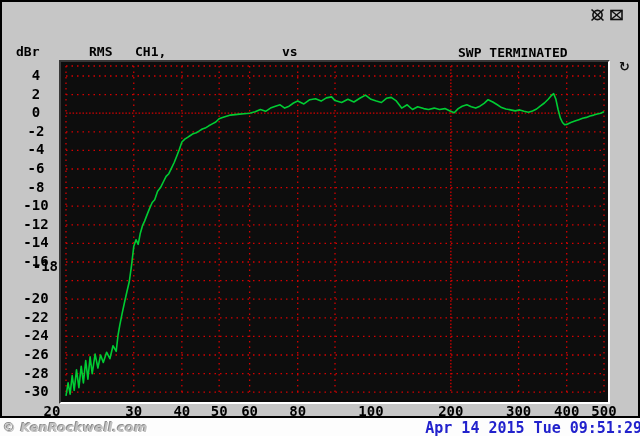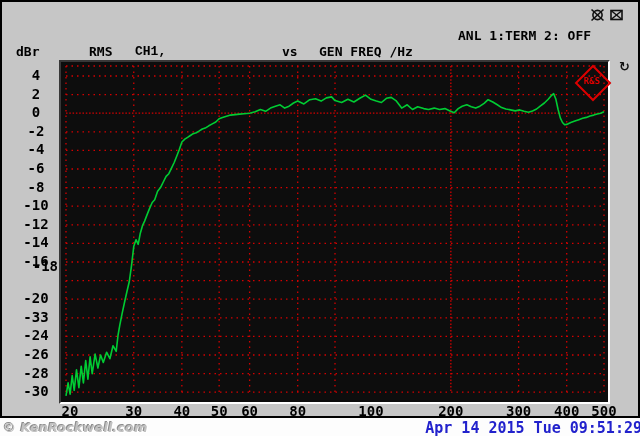--- a/index.html
+++ b/index.html
@@ -6,21 +6,21 @@
   #stage{position:relative;width:640px;height:436px;overflow:hidden;
          font-family:"DejaVu Sans Mono","Liberation Mono",monospace;}
   
   #screen{position:absolute;left:0;top:0;width:640px;height:418px;
           background:#c6c6c6;border:2px solid #000;box-sizing:border-box;}
   .hdr{position:absolute;font-size:13px;font-weight:bold;color:#000;
        white-space:pre;letter-spacing:0px;}
   .hdr.yellow{color:#e8e800;}
   #hdr-unit{left:14px;top:42px;}
   #hdr-det{left:87px;top:42px;}
-  #hdr-ch{left:133px;top:42px;font-family:Liberation Mono, monospace;}
+  #hdr-ch{left:133px;top:42px;}
   #hdr-vs{left:280px;top:42px;}
   #hdr-xaxis{left:317px;top:42px;}
   #hdr-output{left:456px;top:9px;}
   #hdr-anl{left:456px;top:26px;}
   #hdr-swp{left:456px;top:43px;}
   #mute-icons{position:absolute;left:588px;top:6px;display:flex;gap:4px;}
   #rotate-icon{position:absolute;left:617px;top:57px;font-size:13px;
                font-weight:bold;color:#111;font-family:"DejaVu Sans",sans-serif;}
   
   #plot-panel{position:absolute;left:57px;top:58px;width:547px;height:340px;
@@ -51,23 +51,22 @@
 </head>
 <body>
 
 <div id="stage">
   <div id="screen">
 
     <span class="hdr" id="hdr-unit">dBr</span>
     <span class="hdr" id="hdr-det">RMS</span>
     <span class="hdr" id="hdr-ch">CH1,</span>
     <span class="hdr" id="hdr-vs">vs</span>
-    <span class="hdr" id="hdr-xaxis">GEN FREQ /Hz</span>
 
-    <span class="hdr" id="hdr-anl">ANL 1:TERM 2: OFF</span>
+    <span class="hdr" id="hdr-swp">SWP TERMINATED</span>
 
     <div id="mute-icons">
       <svg width="15" height="14">
         <circle cx="7.5" cy="7" r="4.6" fill="none" stroke="#111" stroke-width="1.6"></circle>
         <line x1="1.5" y1="1.5" x2="13.5" y2="12.5" stroke="#111" stroke-width="1.6"></line>
         <line x1="13.5" y1="1.5" x2="1.5" y2="12.5" stroke="#111" stroke-width="1.6"></line>
       </svg>
       <svg width="15" height="14">
         <rect x="2" y="2.5" width="11" height="9" fill="none" stroke="#111" stroke-width="1.6"></rect>
         <line x1="2" y1="2.5" x2="13" y2="11.5" stroke="#111" stroke-width="1.4"></line>
@@ -105,47 +104,43 @@
         <line x1="188.62106631673004" y1="4" x2="188.62106631673004" y2="330.20000000000005" stroke="#d40000" stroke-width="1.3" stroke-dasharray="1.5,4"></line>
         <line x1="236.70398824348547" y1="4" x2="236.70398824348547" y2="330.20000000000005" stroke="#d40000" stroke-width="1.3" stroke-dasharray="1.5,4"></line>
         <line x1="274" y1="4" x2="274" y2="330.20000000000005" stroke="#d40000" stroke-width="1.3" stroke-dasharray="1.5,4"></line>
         <line x1="389.8519941217428" y1="4" x2="389.8519941217428" y2="330.20000000000005" stroke="#d40000" stroke-width="1.3" stroke-dasharray="1.5,1.8"></line>
         <line x1="457.6210663167301" y1="4" x2="457.6210663167301" y2="330.20000000000005" stroke="#d40000" stroke-width="1.3" stroke-dasharray="1.5,4"></line>
         <line x1="505.70398824348547" y1="4" x2="505.70398824348547" y2="330.20000000000005" stroke="#d40000" stroke-width="1.3" stroke-dasharray="1.5,4"></line>
         <line x1="543" y1="4" x2="543" y2="330.20000000000005" stroke="#d40000" stroke-width="1.3" stroke-dasharray="1.5,4"></line>
         <polyline points="5.0,333.9 7.1,320.9 9.1,332.1 11.2,313.5 13.2,328.3 15.5,307.9 17.9,325.6 20.2,304.2 22.4,320.9 24.7,298.6 26.9,317.2 29.1,294.9 31.2,311.6 34.1,292.1 36.9,306.0 39.6,293.0 42.3,300.4 45.6,290.2 48.9,296.7 52.0,283.7 55.2,289.3 57.0,273.5 58.8,263.2 61.2,251.2 63.6,240.0 65.9,229.8 68.3,219.5 70.5,203.7 72.8,184.2 75.0,177.7 77.2,182.3 79.3,171.2 81.5,163.7 83.6,159.1 86.1,152.6 88.7,146.1 91.2,140.5 93.7,137.7 96.6,129.3 99.5,125.6 102.3,120.0 105.1,114.4 107.8,111.7 110.5,106.1 113.2,100.5 115.8,94.0 118.3,87.5 120.9,80.0 123.8,77.2 126.6,75.4 129.4,73.5 132.2,71.7 135.3,70.7 138.3,68.9 141.3,67.0 144.2,66.1 147.8,63.8 151.3,61.9 154.8,60.0 158.1,56.8 161.5,55.4 164.7,54.5 169.5,53.1 174.1,52.6 178.6,52.1 183.0,51.7 188.6,51.2 194.1,49.8 199.4,47.5 204.6,49.3 209.5,46.1 214.4,44.2 219.1,42.8 223.7,46.1 228.1,44.2 232.5,41.0 236.7,39.1 242.9,41.9 248.8,37.7 254.5,36.8 260.1,39.1 265.4,35.9 270.6,34.9 274.0,38.6 280.6,40.5 286.9,37.3 292.9,40.0 298.8,36.3 304.5,33.1 310.0,37.3 315.3,39.1 320.4,40.5 325.4,36.3 330.2,35.4 334.9,38.6 340.7,46.1 346.2,42.8 351.5,47.5 356.7,44.7 362.7,46.6 367.5,47.5 373.2,46.1 378.6,47.5 383.9,46.6 389.0,48.9 393.2,50.7 397.2,46.6 401.2,44.2 405.8,42.8 410.3,44.7 414.7,46.1 418.9,44.2 423.1,41.4 427.1,37.7 431.8,40.0 436.3,42.8 440.6,45.6 444.9,47.0 449.6,47.9 454.2,48.9 458.7,47.9 463.1,49.3 467.4,50.3 471.5,48.9 475.6,47.0 479.5,43.8 483.4,41.0 487.2,37.3 490.4,33.5 492.7,31.7 494.9,37.3 497.1,47.5 499.3,55.9 501.5,60.5 503.6,62.8 505.7,62.4 509.8,60.5 513.9,59.1 517.8,57.7 521.6,56.3 525.4,55.4 529.1,54.0 532.7,53.1 536.2,52.1 539.6,51.2 543.0,49.8" fill="none" stroke="#00cc33" stroke-width="1.6" stroke-linejoin="round"></polyline>
       </svg>
 
-    <div id="rs-logo">
-      <div id="rs-diamond"></div>
-      <div id="rs-text">R&amp;S</div>
-    </div>
 
     <div id="y-labels">
         <span class="ylab" style="top: 65px;">4</span>
         <span class="ylab" style="top: 83.6px;">2</span>
         <span class="ylab" style="top: 102.2px;">0</span>
         <span class="ylab" style="top: 120.8px;">-2</span>
         <span class="ylab" style="top: 139.4px;">-4</span>
         <span class="ylab" style="top: 158px;">-6</span>
         <span class="ylab" style="top: 176.6px;">-8</span>
         <span class="ylab" style="top: 195.2px;">-10</span>
         <span class="ylab" style="top: 213.8px;">-12</span>
         <span class="ylab" style="top: 232.4px;">-14</span>
         <span class="ylab" style="top: 251px;">-16</span>
         <span class="ylab" style="top: 256px; text-align: right;">-18</span>
         <span class="ylab" style="top: 288.2px;">-20</span>
-        <span class="ylab" style="top: 306.8px;">-33</span>
+        <span class="ylab" style="top: 306.8px;">-22</span>
         <span class="ylab" style="top: 325.4px;">-24</span>
         <span class="ylab" style="top: 344px;">-26</span>
         <span class="ylab" style="top: 362.6px;">-28</span>
         <span class="ylab" style="top: 381.2px;">-30</span>
       </div>
     <div id="x-labels">
-        <span class="xlab" style="left: 38px;">20</span>
+        <span class="xlab" style="left: 20px;">20</span>
         <span class="xlab" style="left: 101.769px;">30</span>
         <span class="xlab" style="left: 149.852px;">40</span>
         <span class="xlab" style="left: 187.148px;">50</span>
         <span class="xlab" style="left: 217.621px;">60</span>
         <span class="xlab" style="left: 265.704px;">80</span>
         <span class="xlab" style="left: 303px; padding-left: 36px;">100</span>
         <span class="xlab" style="left: 418.852px;">200</span>
         <span class="xlab" style="left: 486.621px;">300</span>
         <span class="xlab" style="left: 534.704px;">400</span>
         <span class="xlab" style="left: 572px;">500</span>

